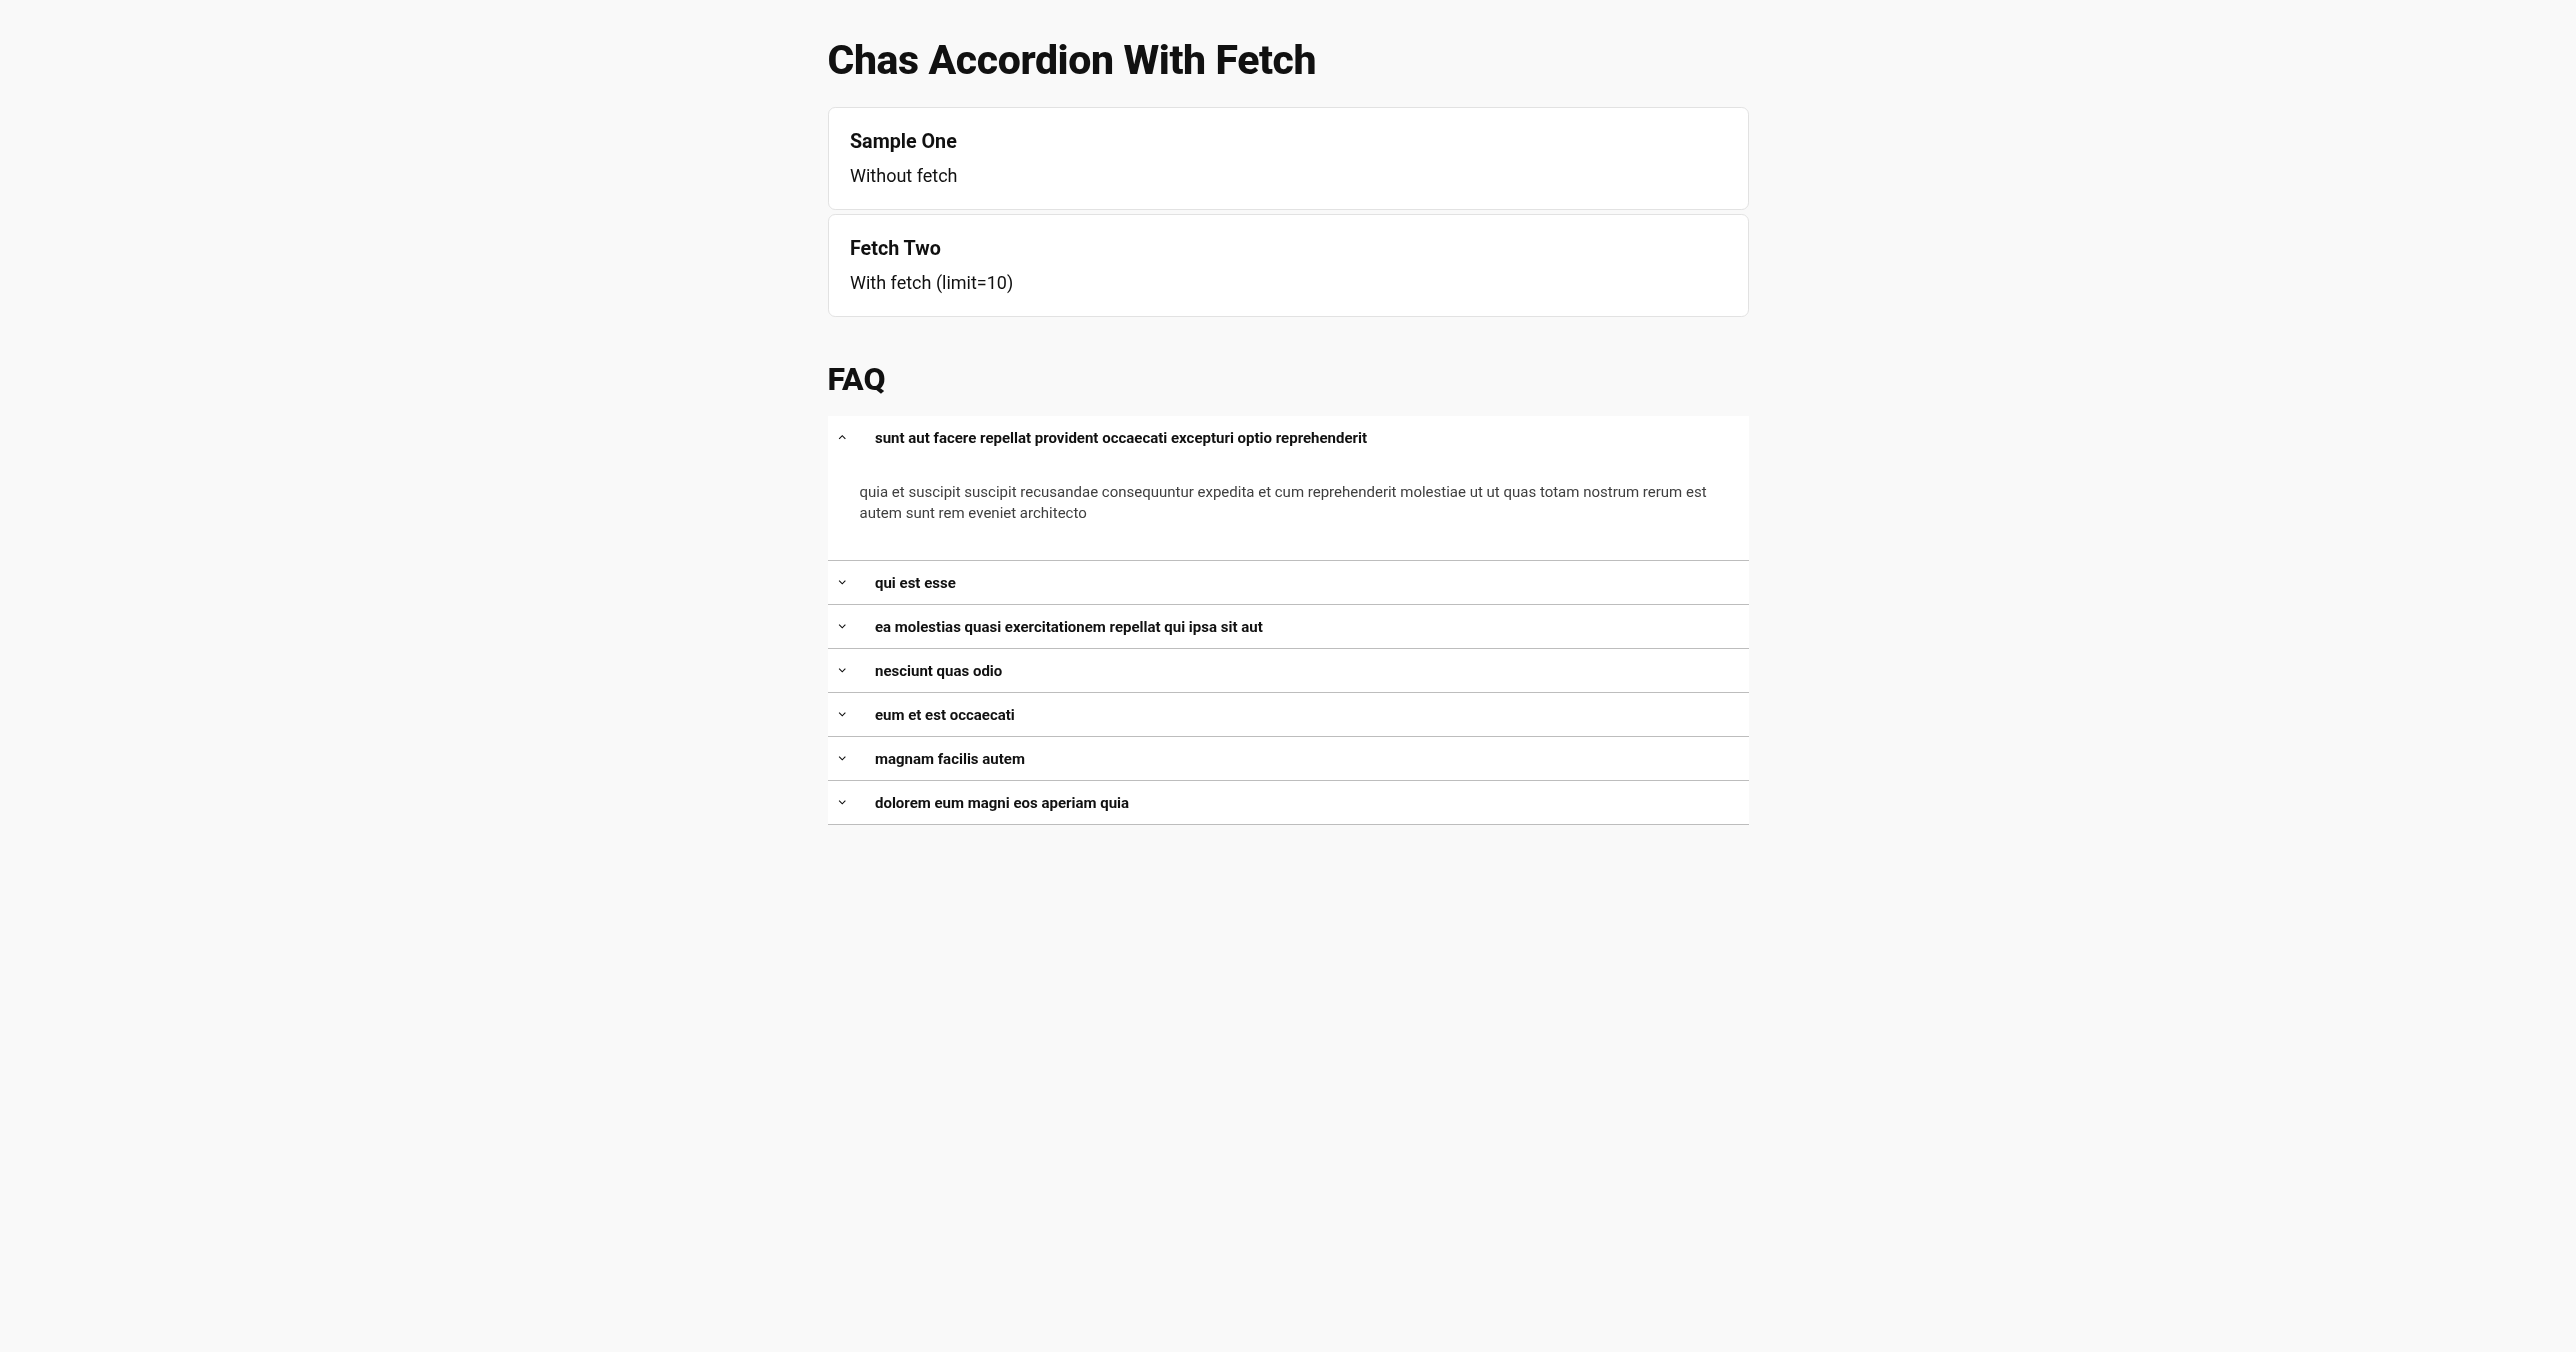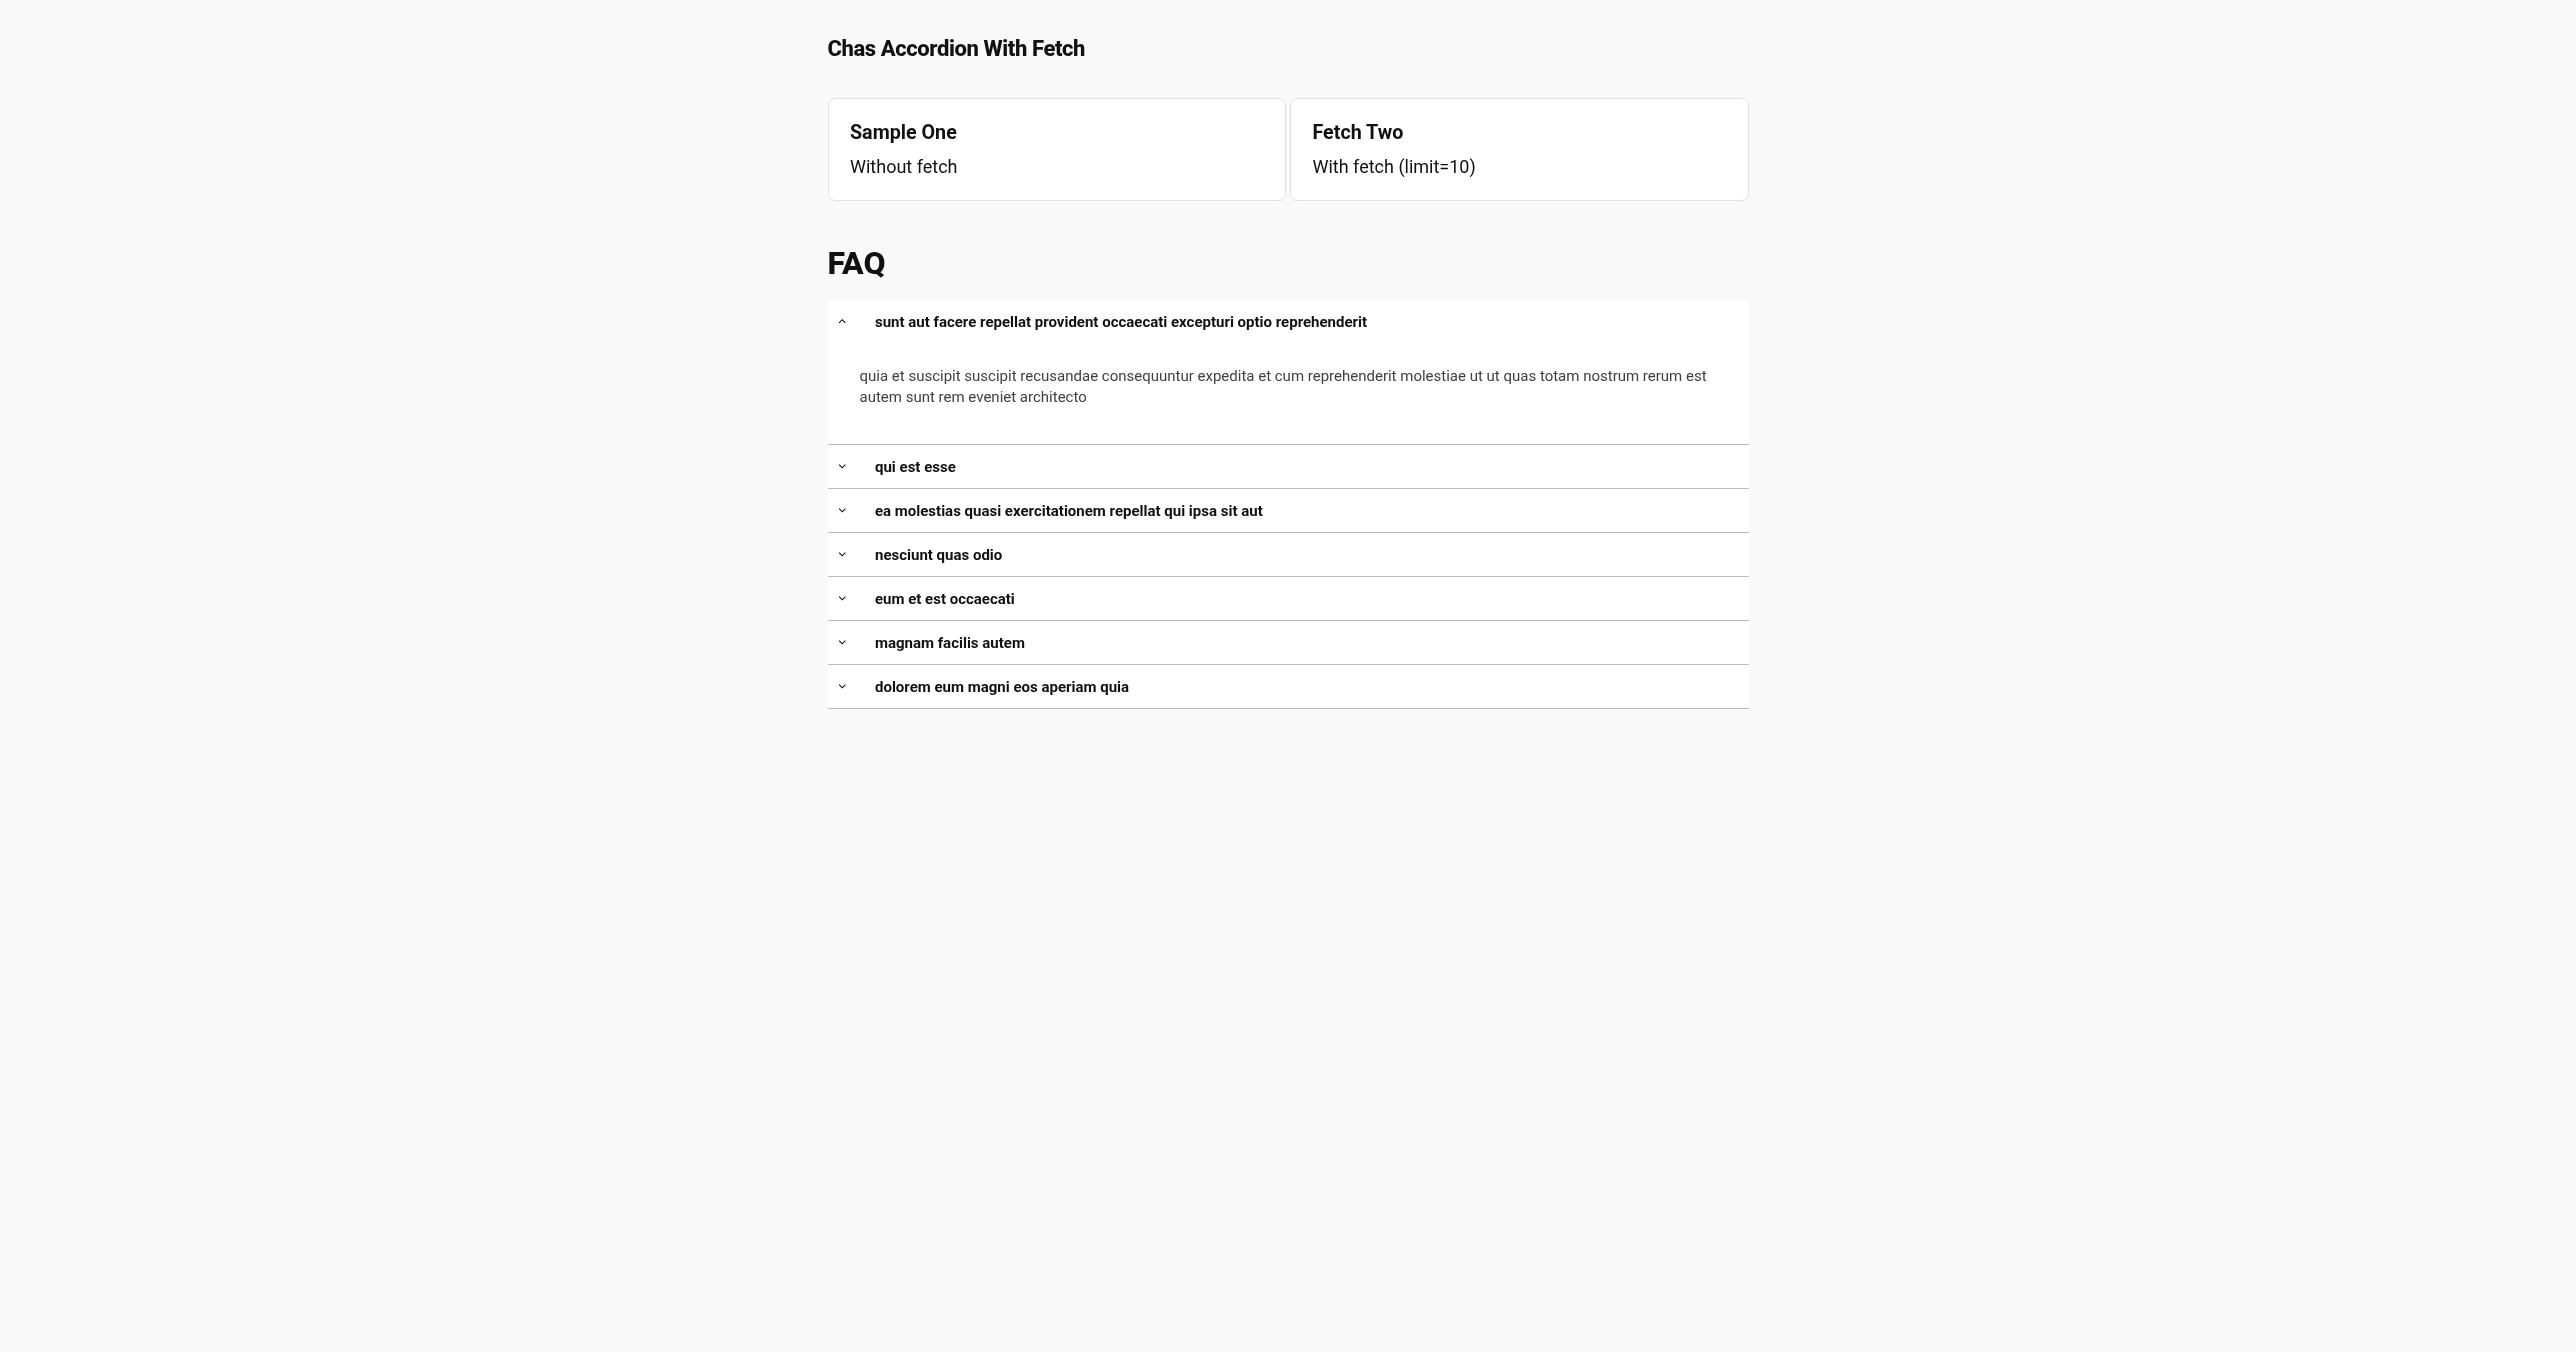--- a/index.html
+++ b/index.html
@@ -11,28 +11,28 @@
     font-family: -apple-system, BlinkMacSystemFont, "Segoe UI", Roboto, Helvetica, Arial, sans-serif;
     background: #f9f9f9;
     color: #111;
     padding: 36px 18px;
   }
   .container {
     max-width: 921px;
     margin: 0 auto;
   }
   h1.page-title {
-    font-size: 22px;
+    font-size: 41px;
     font-weight: 800;
     letter-spacing: -0.4px;
-    margin-bottom: 37px;
+    margin-bottom: 23px;
   }
   .cards {
     display: grid;
-    grid-template-columns: 1fr 1fr;
+    grid-template-columns: 1fr;
     gap: 4px;
     margin-bottom: 43px;
   }
   .card {
     background: #fff;
     border: 0.9px solid #e2e2e2;
     border-radius: 7.2px;
     padding: 21.5px 21.5px 23px 21.5px;
   }
   .card-title {

